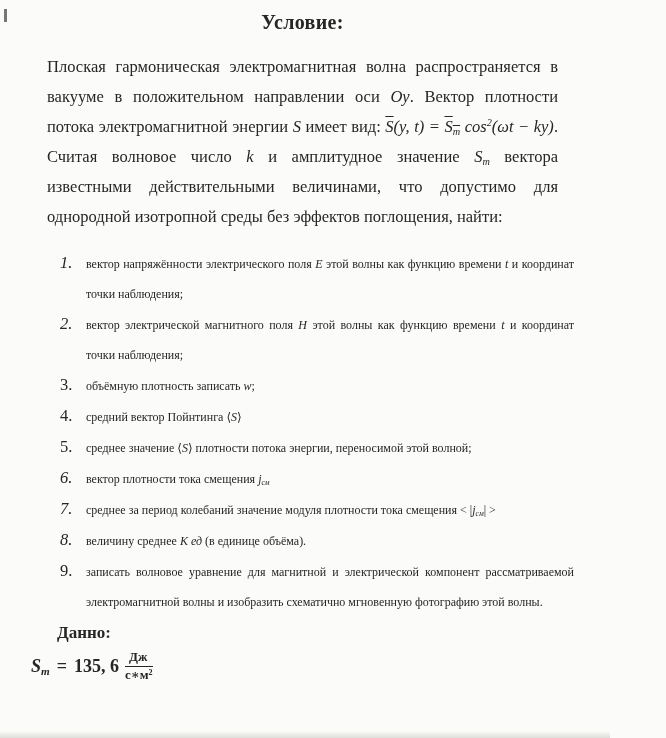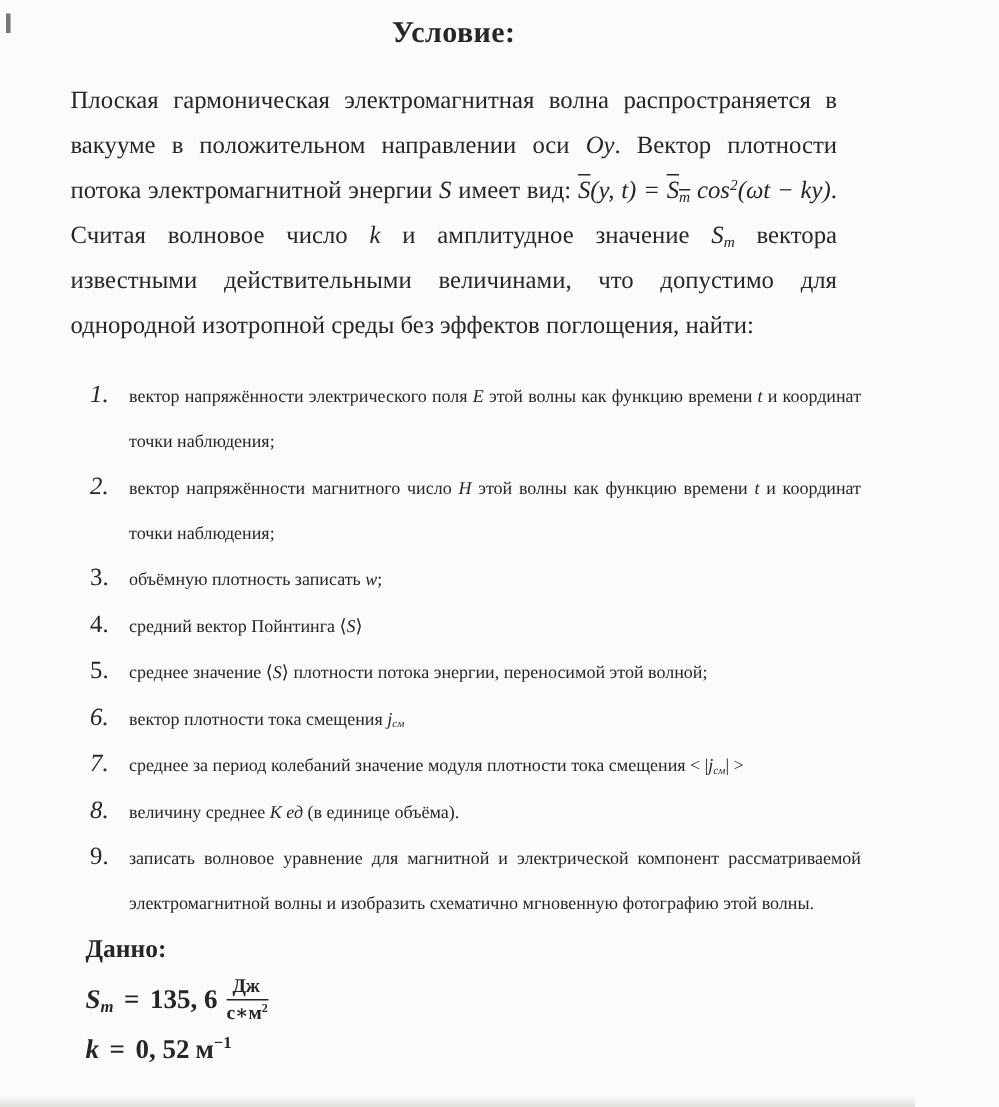--- a/index.html
+++ b/index.html
@@ -52,21 +52,20 @@
   sub, sup { font-size: 62%; line-height: 0; }
   sub { vertical-align: -0.25em; }
   sup { vertical-align: 0.55em; }
   .given-label {
     font-weight: bold;
     font-size: 17px;
     line-height: 28px;
     margin: 2px 0 0 26px;
   }
   .formula {
-    margin-left: 26px;
     font-size: 18px;
     font-weight: bold;
   }
   .sm-line { line-height: 38px; }
   .k-line  { line-height: 28px; }
   .eq  { margin: 0 7px; }
   .val { margin-right: 6px; }
   .frac {
     display: inline-block;
     vertical-align: -0.55em;
@@ -107,21 +106,21 @@
   <p class="para"><span class="s-n">Плоская гармоническая электромагнитная волна распространяется в вакууме в положительном направлении оси </span><span class="s-i">Oy</span><span class="s-n">. Вектор плотности потока электромагнитной энергии </span><span class="s-i">S</span><span class="s-n"> имеет вид: </span><span class="s-iol">S</span><span class="s-i">(y, t) = </span><span class="s-iol">S<sub>m</sub></span><span class="s-i"> cos<sup>2</sup></span><span class="s-i">(ωt − ky)</span><span class="s-n">. Считая волновое число </span><span class="s-i">k</span><span class="s-n"> и амплитудное значение </span><span class="s-i">S<sub>m</sub></span><span class="s-n"> вектора известными действительными величинами, что допустимо для однородной изотропной среды без эффектов поглощения, найти:</span></p>
 
   <div class="list">
   <div class="li">
     <span class="num s-i">1.</span>
     <span class="content"><span class="s-n">вектор напряжённости электрического поля </span><span class="s-i">E</span><span class="s-n"> этой волны как функцию времени </span><span class="s-i">t</span><span class="s-n"> и координат точки наблюдения;</span></span>
   </div>
 
   <div class="li">
     <span class="num s-i">2.</span>
-    <span class="content"><span class="s-n">вектор напряжённости магнитного число </span><span class="s-i">H</span><span class="s-n"> этой волны как функцию времени </span><span class="s-i">t</span><span class="s-n"> и координат точки наблюдения;</span></span>
+    <span class="content"><span class="s-n">вектор электрической магнитного поля </span><span class="s-i">H</span><span class="s-n"> этой волны как функцию времени </span><span class="s-i">t</span><span class="s-n"> и координат точки наблюдения;</span></span>
   </div>
 
   <div class="li">
     <span class="num">3.</span>
     <span class="content"><span class="s-n">объёмную плотность записать </span><span class="s-i">w</span><span class="s-n">;</span></span>
   </div>
 
   <div class="li">
     <span class="num">4.</span>
     <span class="content"><span class="s-n">средний вектор Пойнтинга </span><span class="s-n">⟨</span><span class="s-i">S</span><span class="s-n">⟩</span></span>
@@ -152,18 +151,15 @@
     <span class="content"><span class="s-n">записать волновое уравнение для магнитной и электрической компонент рассматриваемой электромагнитной волны и изобразить схематично мгновенную фотографию этой волны.</span></span>
   </div>
 </div>
 
   <div class="given-label">Данно:</div>
 
   <div class="formula sm-line">
     <span class="s-bi"><span>S</span><sub>m</sub></span><span class="s-b eq">=</span><span class="s-b val">135, 6</span><span class="frac"><span class="frac-num">Дж</span><span class="frac-den"><span>с∗м</span><sup>2</sup></span></span>
   </div>
 
-  <div class="formula k-line">
-    <span class="s-bi">k</span><span class="s-b eq">=</span><span class="s-b">0, 52</span><span class="s-b k-unit"><span>м</span><sup>−1</sup></span>
-  </div>
 
   <div class="bottom-band"></div>
 </div>
 
 </body></html>

